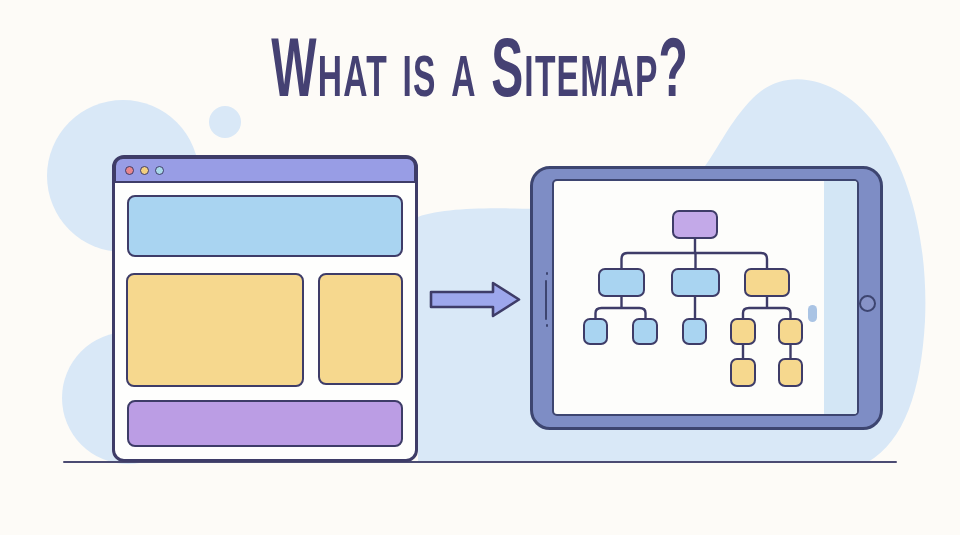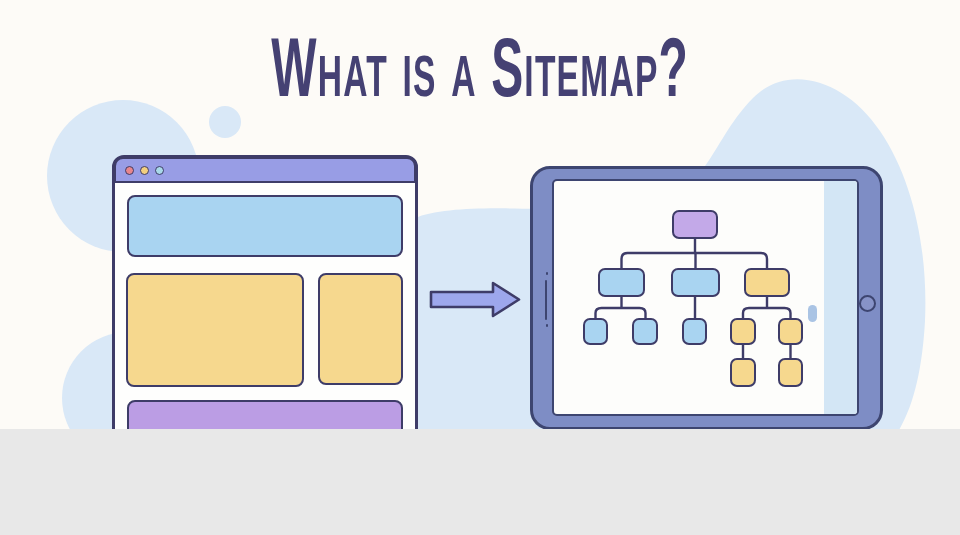--- a/index.html
+++ b/index.html
@@ -1,17 +1,17 @@
 <!DOCTYPE html>
 <html><head>
 <meta charset="utf-8">
 <style>
   html,body{margin:0;padding:0;background:#e8e8e8;}
   .stage{
-    position:relative;width:960px;height:429px;overflow:hidden;
+    position:relative;width:960px;height:535px;overflow:hidden;
     background:#fdfbf7;
     font-family:"Liberation Sans",sans-serif;
   }
   
   .blob-circle{position:absolute;border-radius:50%;background:#d9e8f7;}
   .blob-svg{position:absolute;left:0;top:0;width:960px;height:535px;}
 
   
   .title-wrap{position:absolute;left:0;right:0;top:26px;text-align:center;z-index:5;}
   .title-text{

